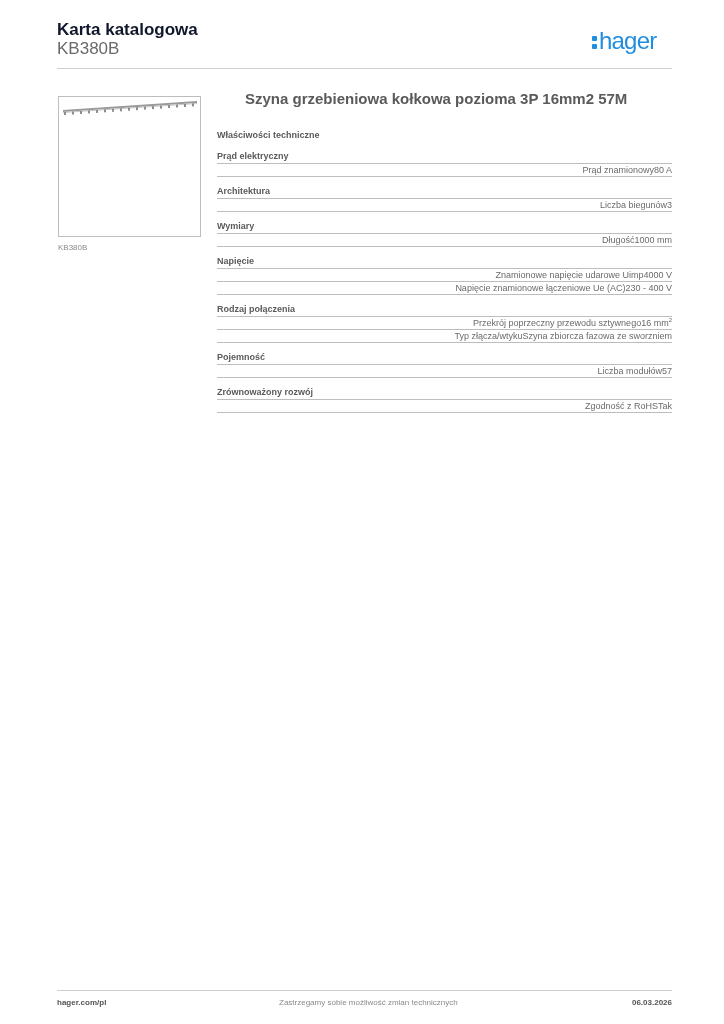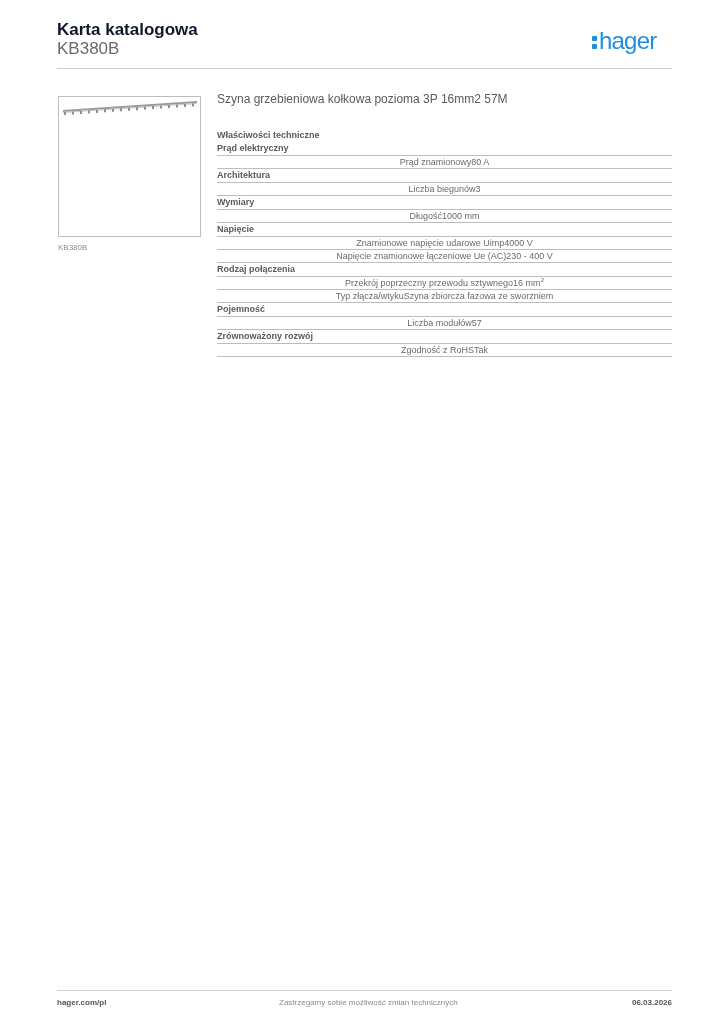--- a/index.html
+++ b/index.html
@@ -34,33 +34,33 @@
       border: 1px solid #bdbdbd; box-sizing: border-box; background: #fff;
     }
     .image-box svg { position: absolute; left: 0; top: 0; }
     .image-caption {
       position: absolute; left: 58px; top: 243px; font-size: 8px; color: #8a8a8a;
     }
     .spec {
       position: absolute; left: 217px; top: 92px; width: 455px;
     }
     .product-name {
-      font-size: 12px; font-weight: normal; color: #5a5a5a; height: 14px; line-height: 14px;
+      font-size: 15px; font-weight: bold; color: #5a5a5a; height: 14px; line-height: 14px; margin-left: 28px;
     }
     .section-main {
       font-size: 9px; font-weight: bold; color: #5a5a5a; margin-top: 22px; height: 14px; line-height: 14px;
     }
-    .group { }
+    .group { margin-top: 8px; }
     .group:first-of-type { margin-top: 10px; }
     .group-title {
       font-size: 9px; font-weight: bold; color: #5a5a5a; height: 13px; line-height: 13px;
       border-bottom: 1px solid #bdbdbd;
     }
     .row {
-      display: flex; justify-content: center; font-size: 9px; color: #6a6a6a;
+      display: flex; justify-content: flex-end; font-size: 9px; color: #6a6a6a;
       height: 12px; line-height: 12px; border-bottom: 1px solid #bdbdbd;
     }
     .row .val { text-align: right; }
     .row .val sup { font-size: 6px; line-height: 0; }
     .footer-rule {
       position: absolute; left: 57px; top: 990px; width: 615px; height: 1px; background: #cfcfcf;
     }
     .footer-left {
       position: absolute; left: 57px; top: 998px; font-size: 8px; font-weight: bold; color: #555; text-align: right;
     }

